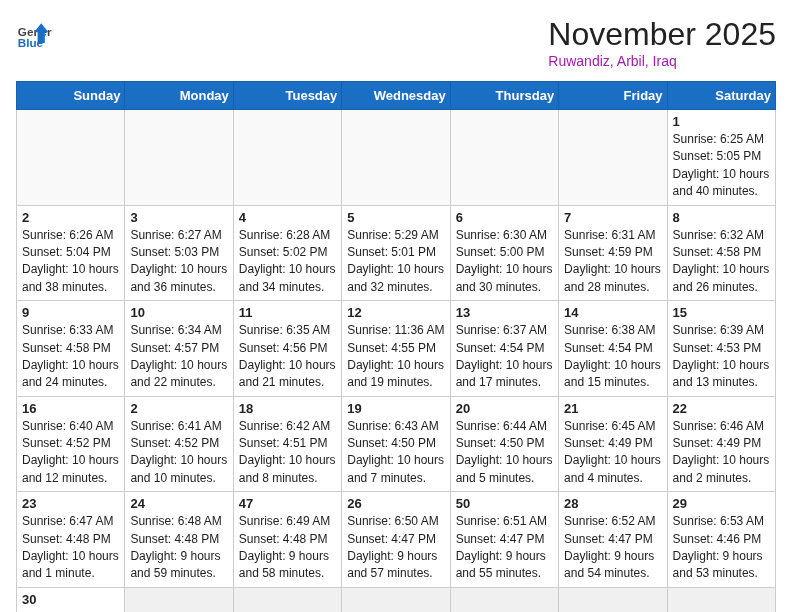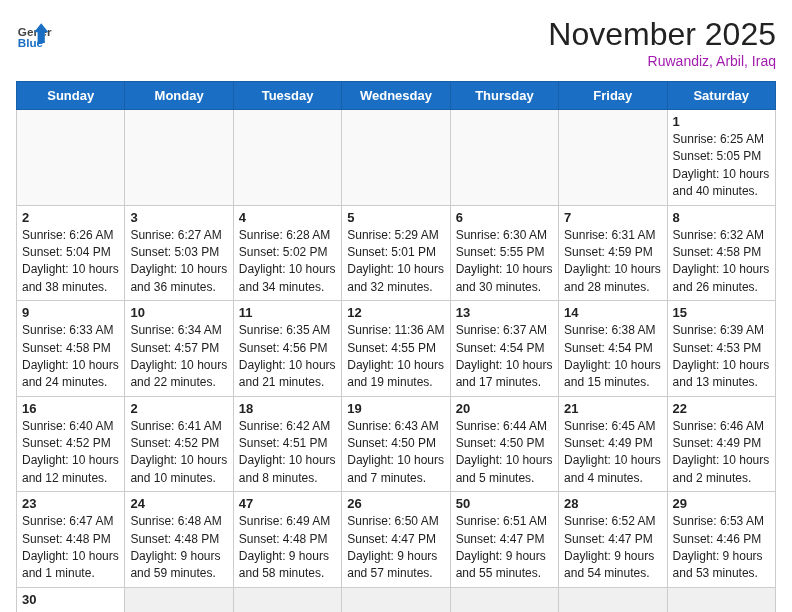--- a/index.html
+++ b/index.html
@@ -18,42 +18,42 @@
     }
     .logo {
       display: flex;
       align-items: center;
       gap: 4px;
     }
     .logo-icon {
       width: 36px;
       height: 36px;
     }
-    .title-block { text-align: right; }
+    .title-block { }
     .month-title {
       font-size: 32px;
       font-weight: normal;
       color: #222;
     }
     .location {
       font-size: 14px;
       color: #a21caf;
     }
     .calendar {
       width: 100%;
       border-collapse: collapse;
       border: 1px solid #ccc;
     }
     .calendar th {
       background: #1a6fc4;
       color: #fff;
       font-size: 13px;
       font-weight: bold;
       padding: 6px 4px;
-      text-align: center;
+      text-align: right;
       border: 1px solid #1560a8;
     }
     .calendar td {
       vertical-align: top;
       border: 1px solid #ccc;
       padding: 4px 5px;
       font-size: 10.5px;
       color: #222;
       width: calc(100% / 7);
       min-height: 70px;
@@ -138,21 +138,21 @@
         </td>
         <td>
           <span class="day-num">5</span>
           <div class="day-info">Sunrise: 5:29 AM
 Sunset: 5:01 PM
 Daylight: 10 hours and 32 minutes.</div>
         </td>
         <td>
           <span class="day-num">6</span>
           <div class="day-info">Sunrise: 6:30 AM
-Sunset: 5:55 PM
+Sunset: 5:00 PM
 Daylight: 10 hours and 30 minutes.</div>
         </td>
         <td>
           <span class="day-num">7</span>
           <div class="day-info">Sunrise: 6:31 AM
 Sunset: 4:59 PM
 Daylight: 10 hours and 28 minutes.</div>
         </td>
         <td>
           <span class="day-num">8</span>

